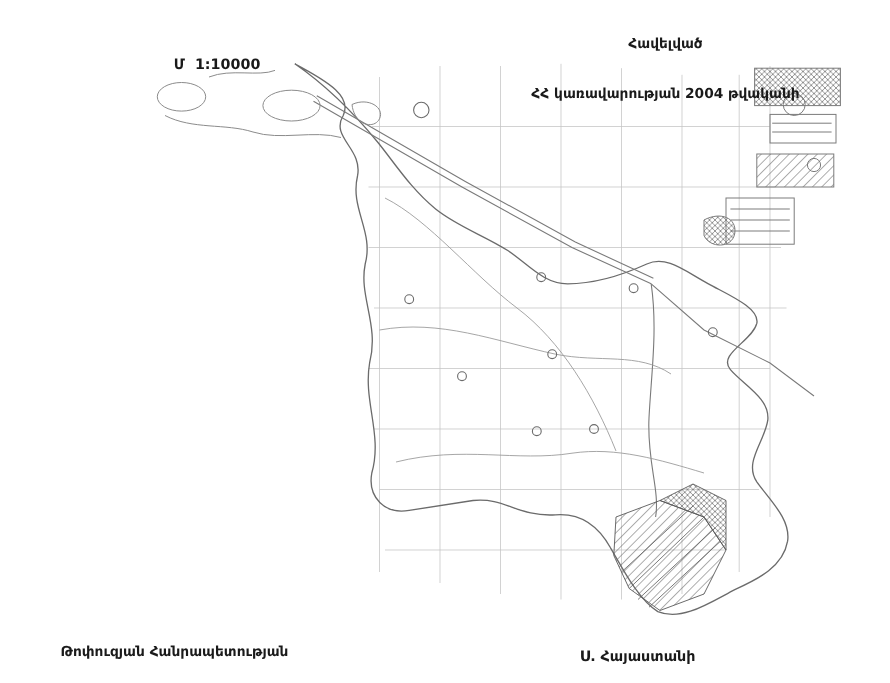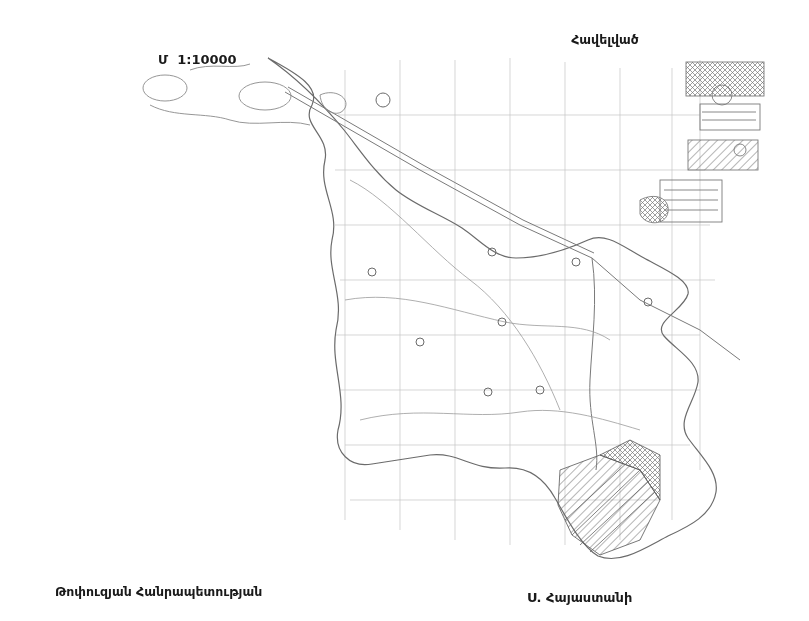--- a/index.html
+++ b/index.html
@@ -149,20 +149,21 @@
       <path d="M190,70 C210,62 235,70 250,64"></path>
       <path d="M320,95 C335,88 350,98 345,108 C340,118 322,114 320,95 Z"></path>
     </g>
   </svg>
 
 
   <div class="txt scale-label">Մ  1:10000</div>
 
   <div class="txt annex-block">
     <div>Հավելված</div>
+    <div>ՀՀ կառավարության 2004 թվականի</div>
   </div>
 
   <div class="txt footer-left">
     <div>Թոփուզյան Հանրապետության</div>
     
     
   </div>
 
   <div class="txt signature">Ս. Հայաստանի</div>
 

